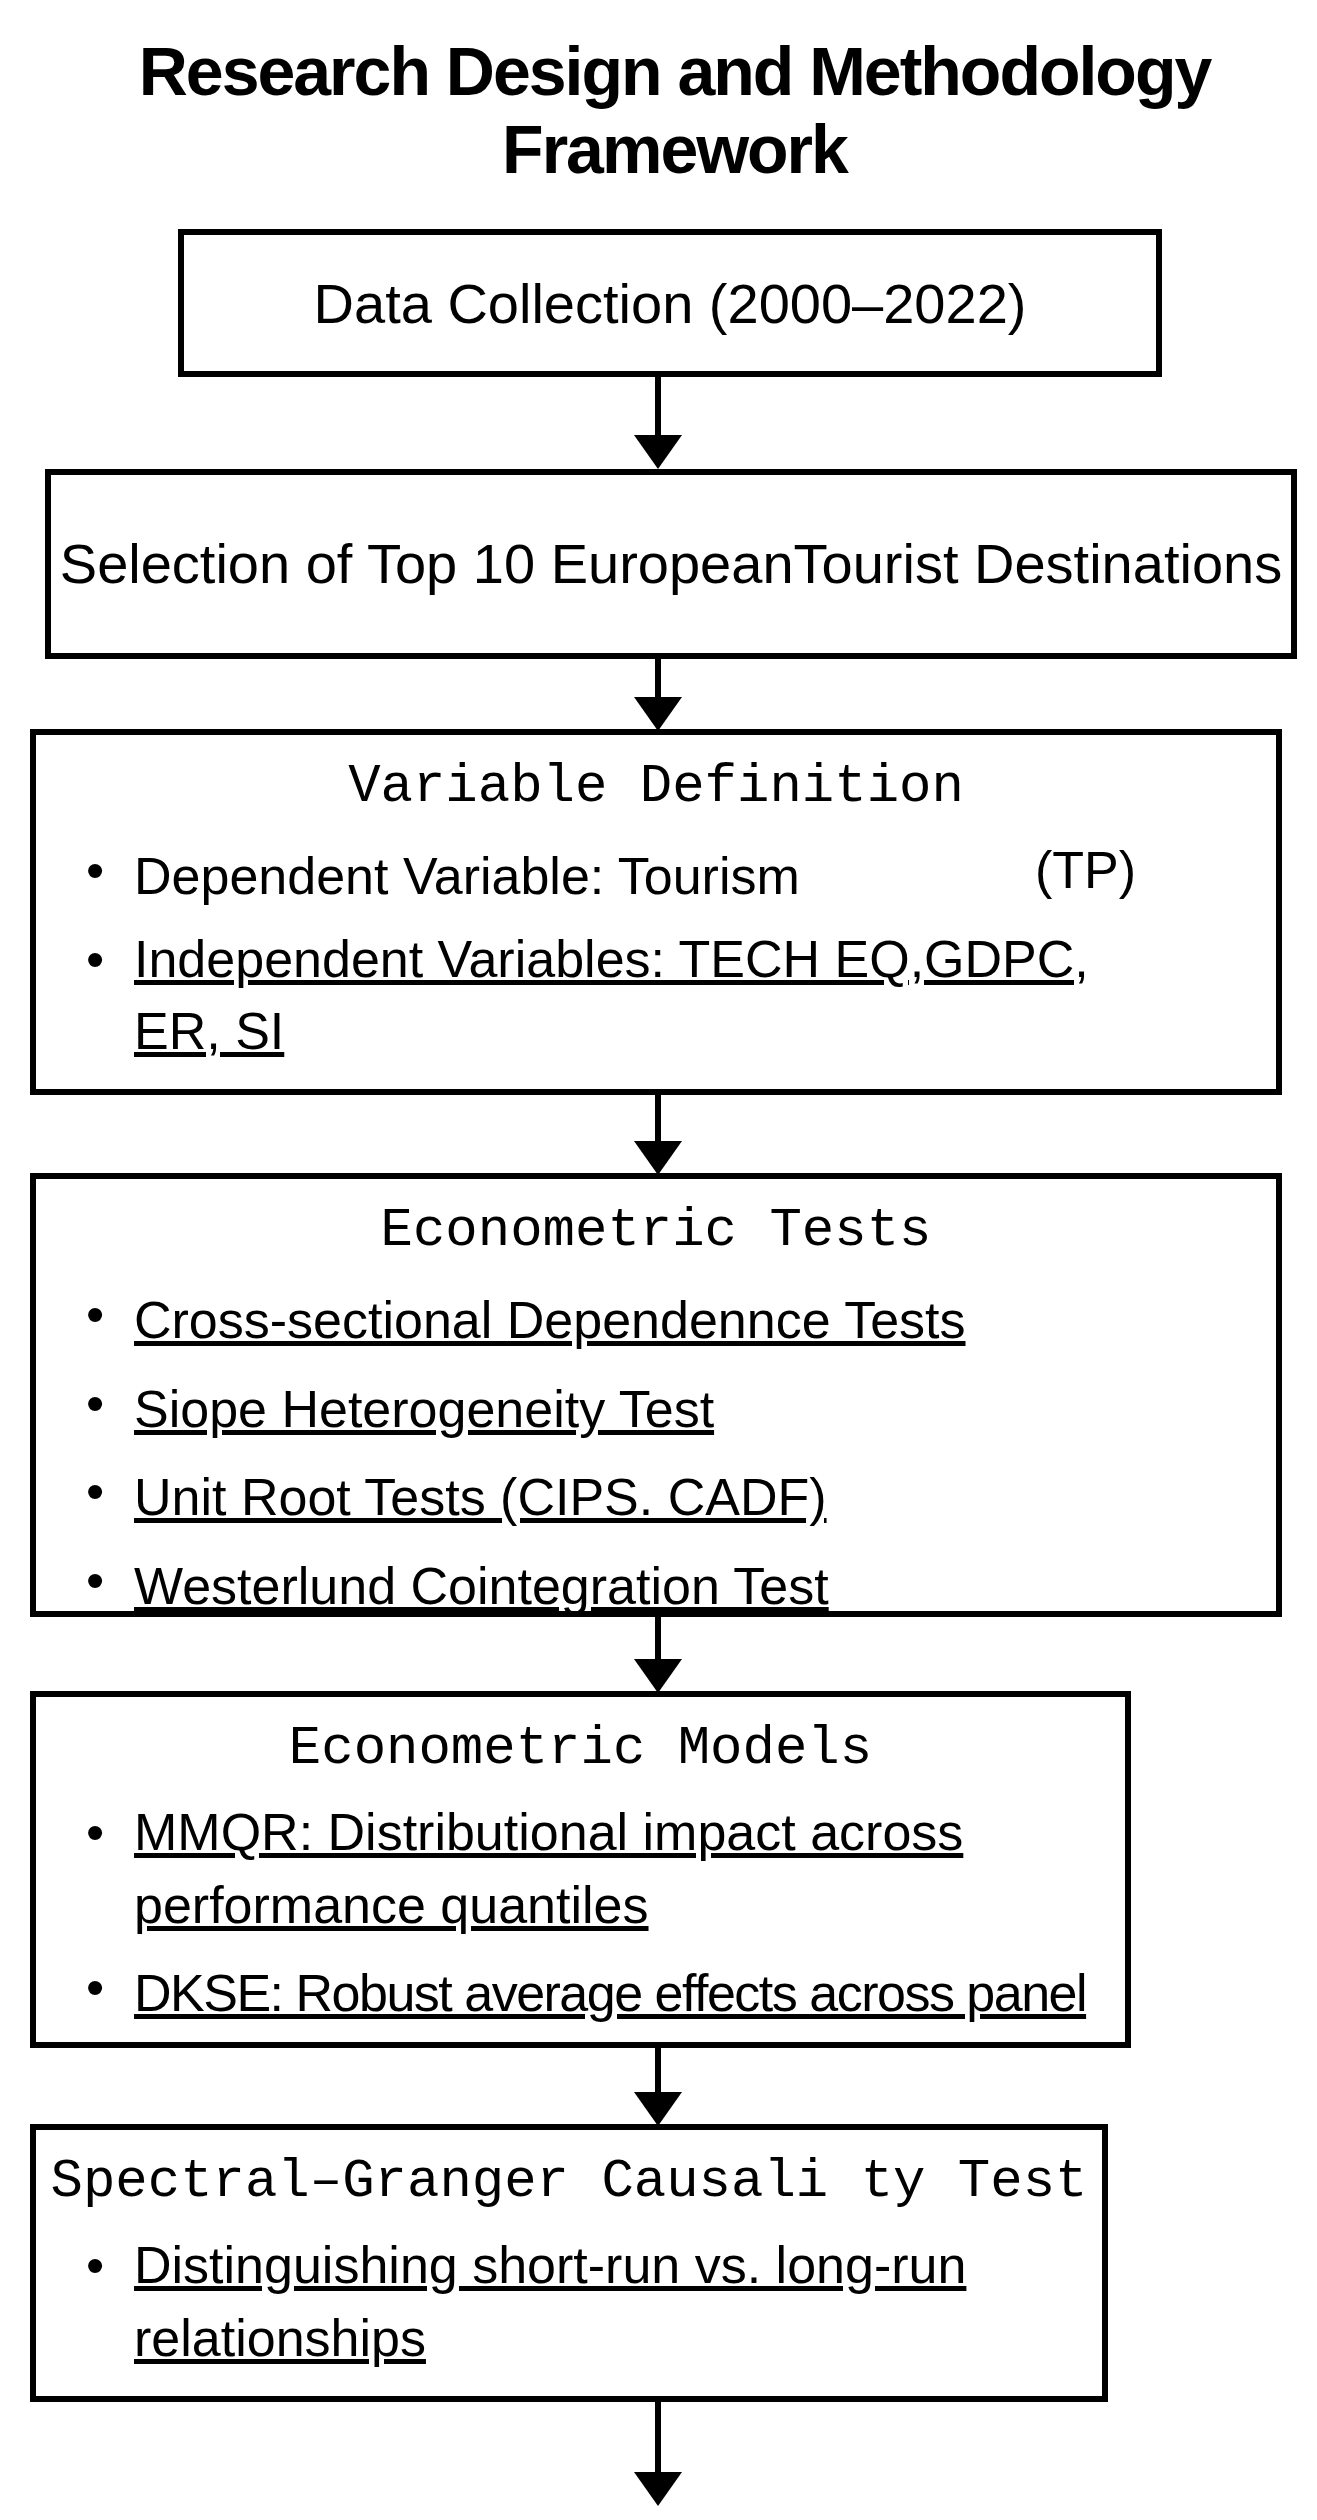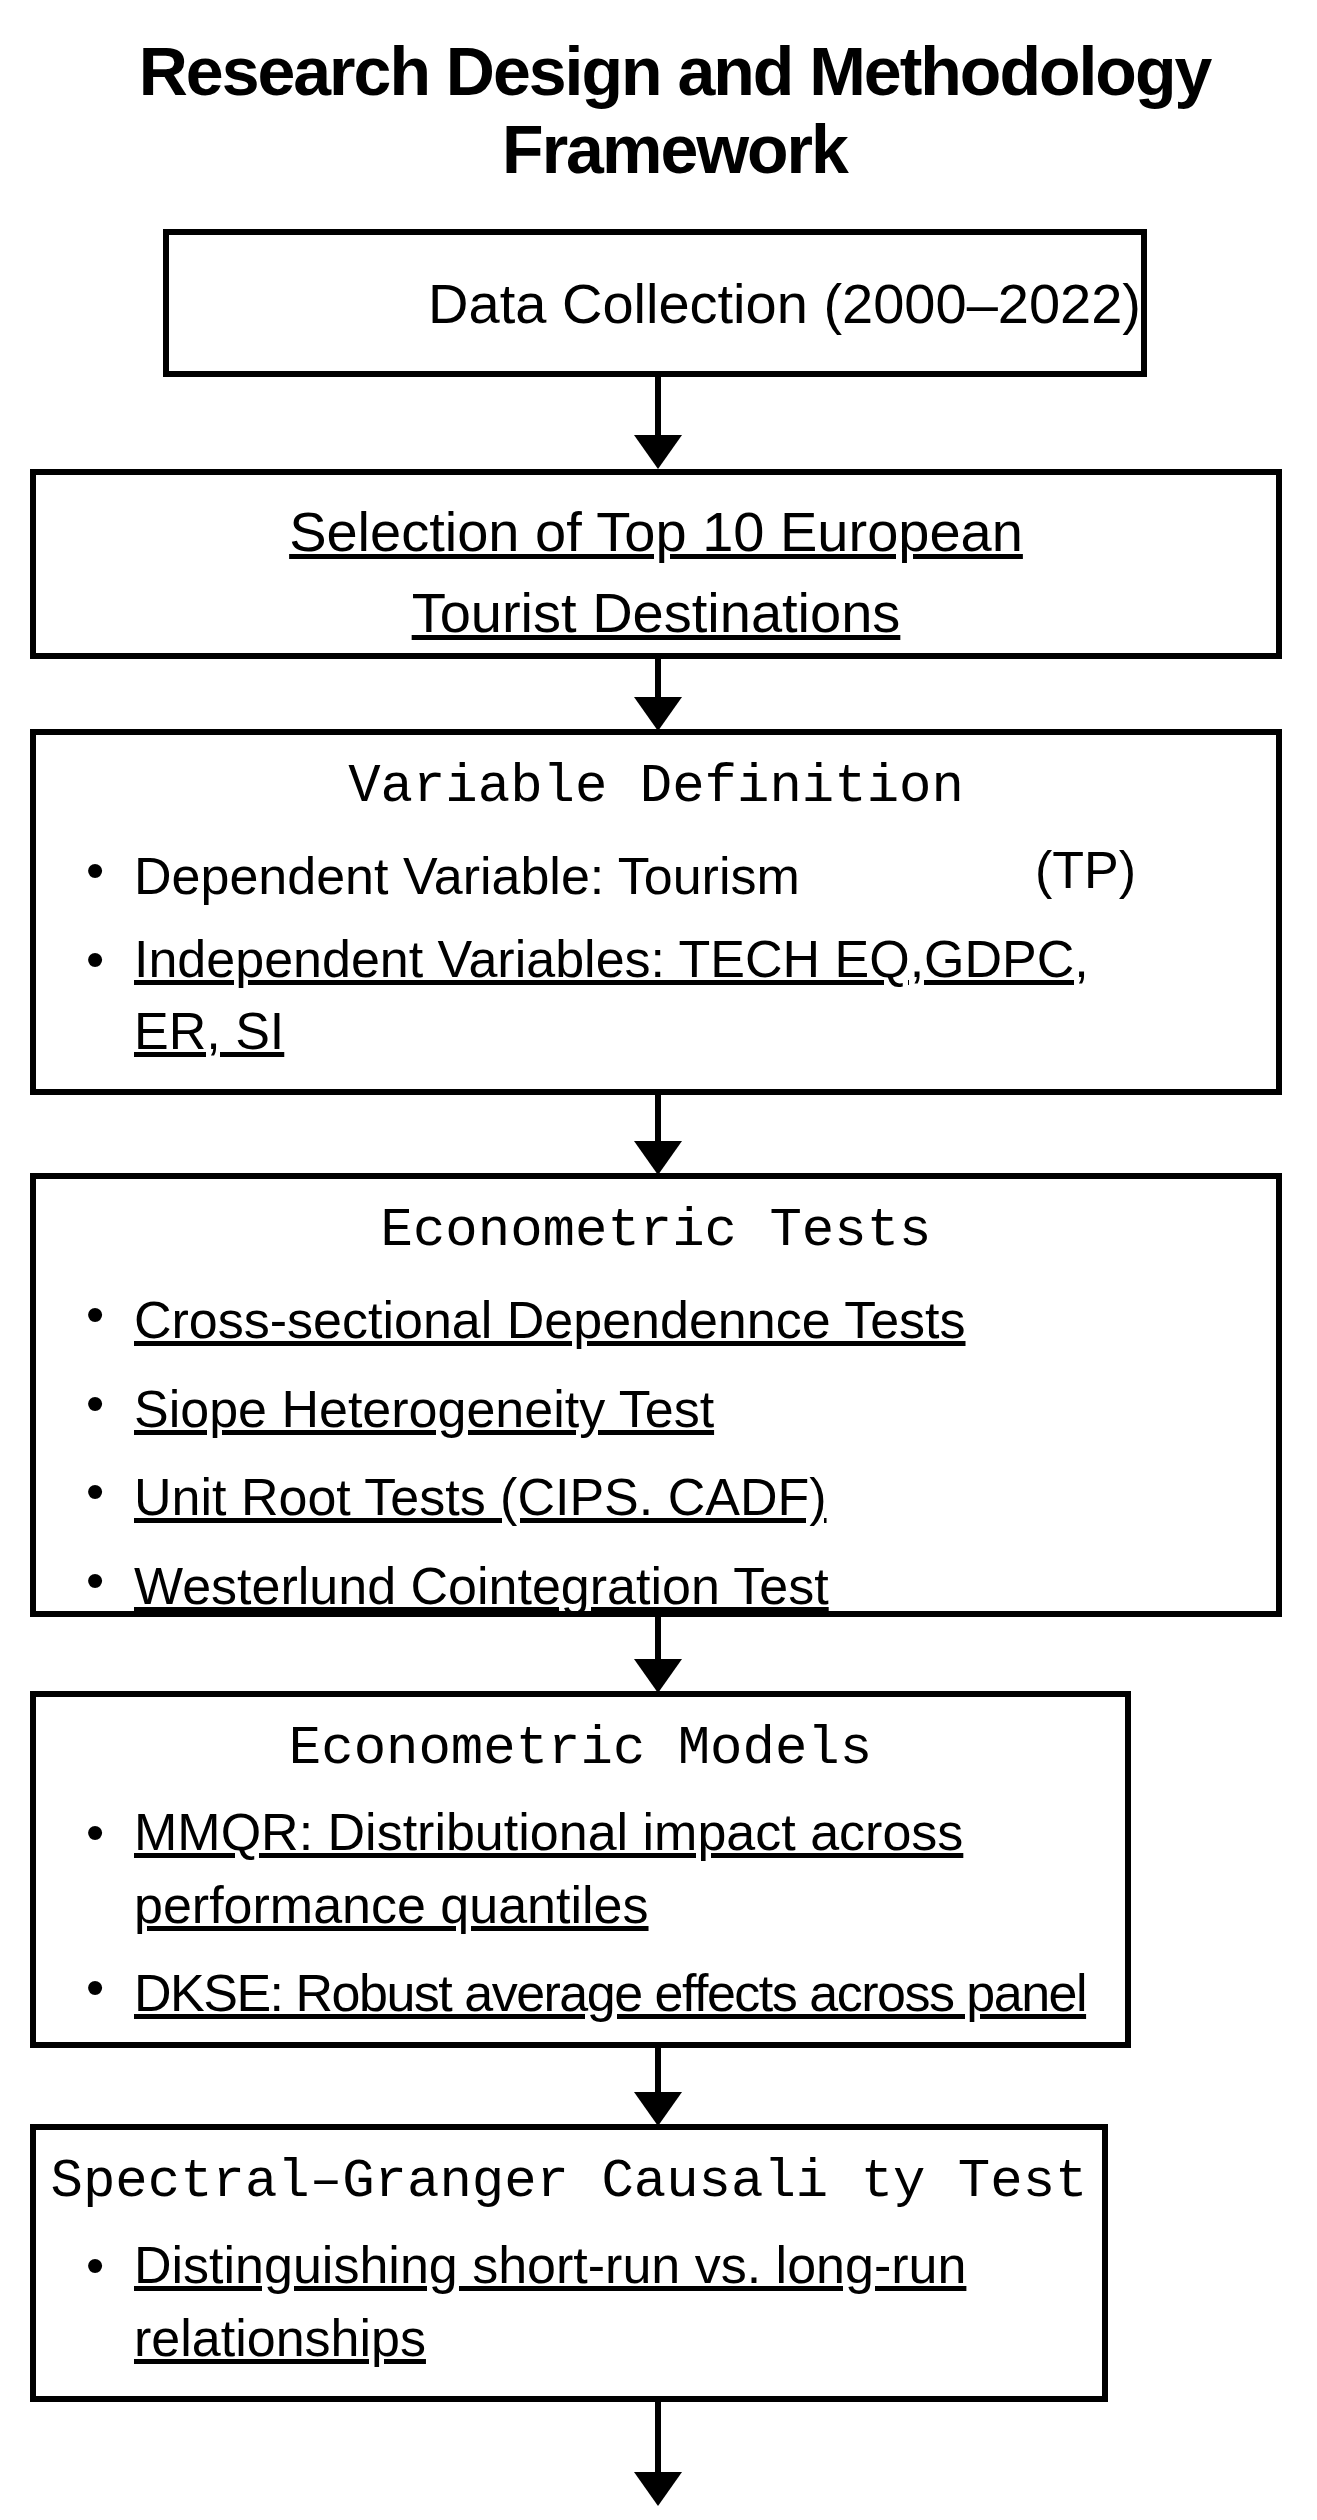--- a/index.html
+++ b/index.html
@@ -33,35 +33,35 @@
   
   .flowbox {
     position: absolute;
     box-sizing: border-box;
     border: 6px solid #000000;
     background: #ffffff;
   }
   .center-label {
     display: flex;
     align-items: center;
-    justify-content: flex-end;
+    justify-content: center;
     text-align: center;
+    margin-left: 15px;
   }
   .box1 {
     left: 163px; top: 229px;
     width: 984px; height: 148px;
     font-size: 56px;
   }
   .box2 {
     left: 30px; top: 469px;
     width: 1252px; height: 190px;
     font-size: 56px;
-    flex-direction: column;
+    flex-direction: row;
     line-height: 1.45;
-    text-decoration: underline;
   }
   .box3 { left: 30px; top: 729px;  width: 1252px; height: 366px; }
   .box4 { left: 30px; top: 1173px; width: 1252px; height: 444px; }
   .box5 { left: 30px; top: 1691px; width: 1101px; height: 357px; }
   .box6 { left: 30px; top: 2124px; width: 1078px; height: 278px; }
 
   .content-box { padding-top: 16px; }
 
   .box-heading {
     text-align: center;

